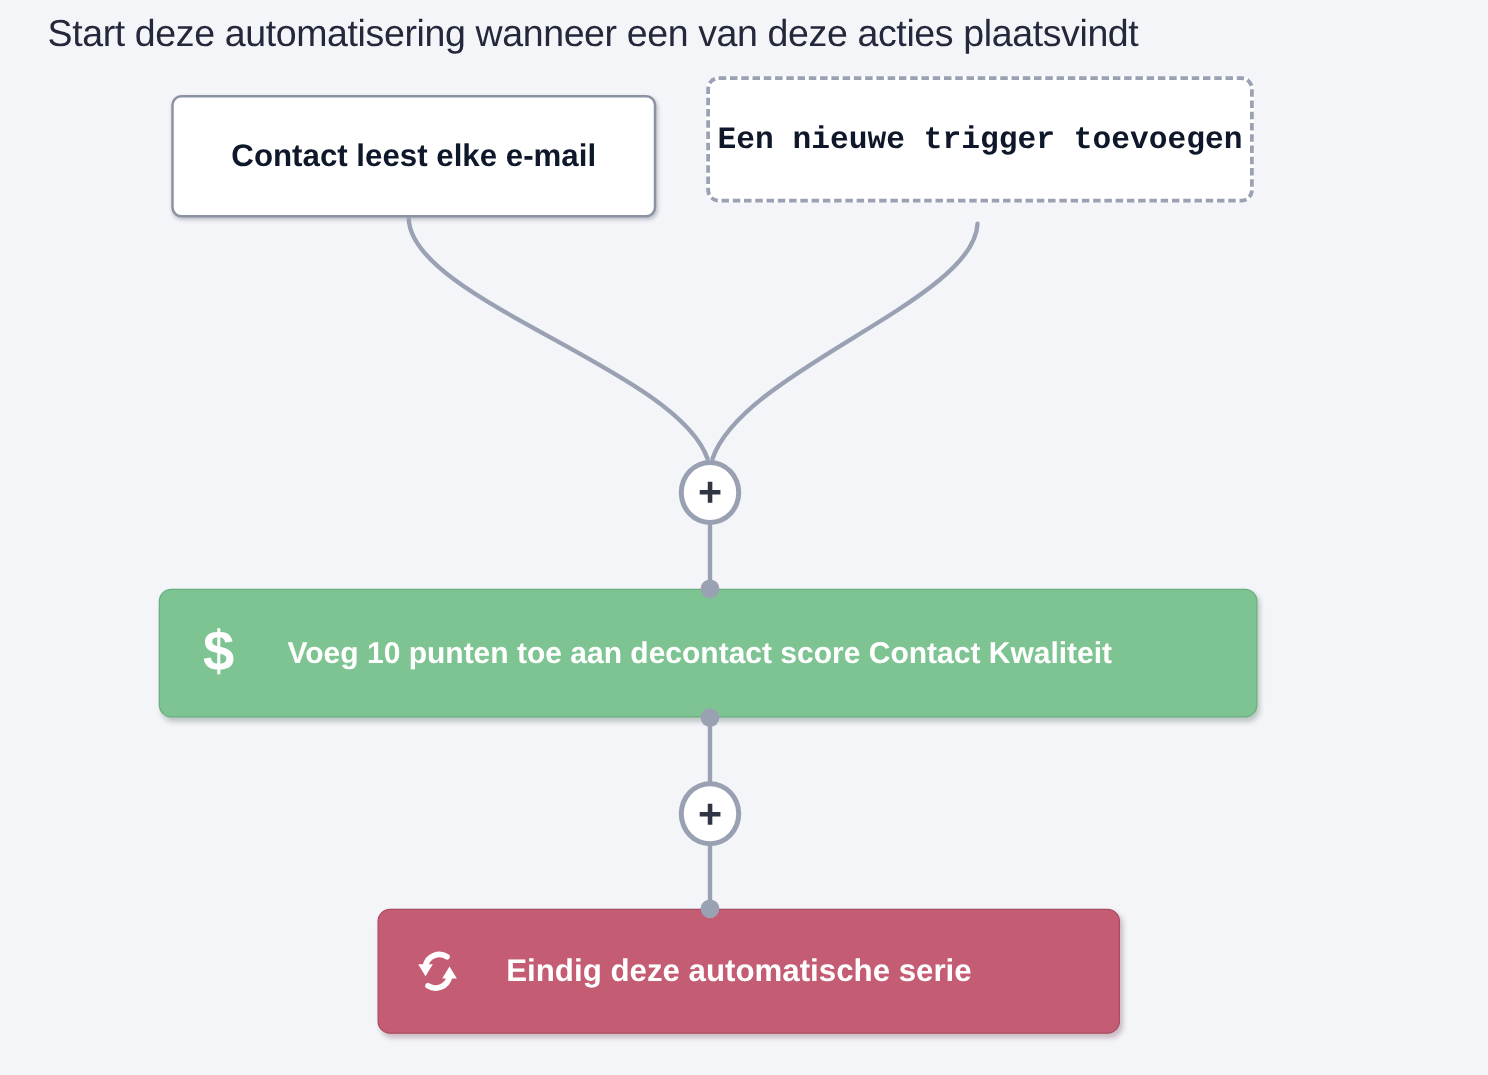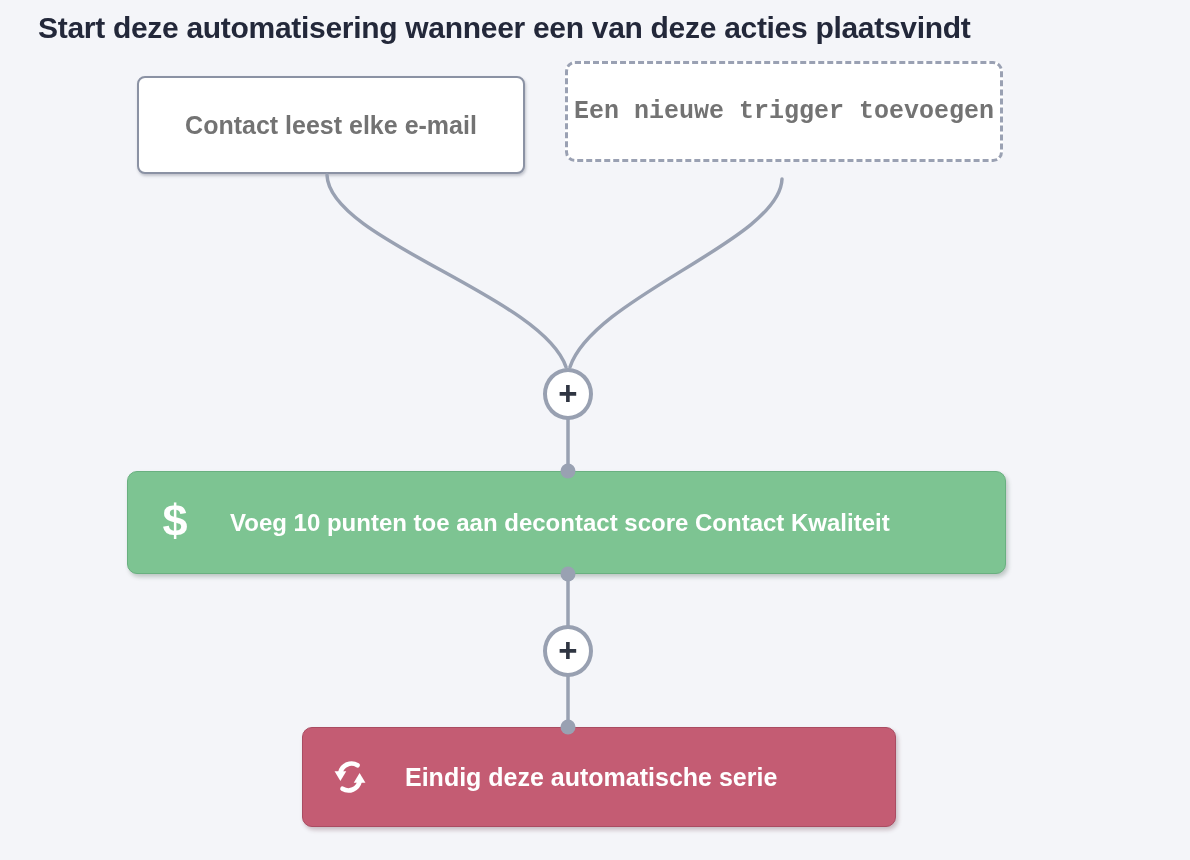--- a/index.html
+++ b/index.html
@@ -15,39 +15,39 @@
     position: absolute;
     top: 0; left: 0;
     width: 1190px;
     height: 860px;
   }
   .page-title {
     position: absolute;
     left: 38px;
     top: 11px;
     font-size: 30px;
-    font-weight: 700;
+    font-weight: 400;
     color: #23283a;
     letter-spacing: -0.3px;
     white-space: nowrap;
   }
   .connectors {
     position: absolute;
     top: 0; left: 0;
     z-index: 3;
     pointer-events: none;
   }
   .trigger-box {
     position: absolute;
     background: #ffffff;
     display: flex;
     align-items: center;
     justify-content: center;
     font-weight: 700;
-    color: #737373;
+    color: #0f172a;
     font-size: 25px;
     z-index: 2;
     box-sizing: border-box;
     text-align: center;
     cursor: pointer;
   }
   .trigger-solid {
     left: 137px; top: 76px;
     width: 388px; height: 98px;
     border: 2px solid #8b92a4;

